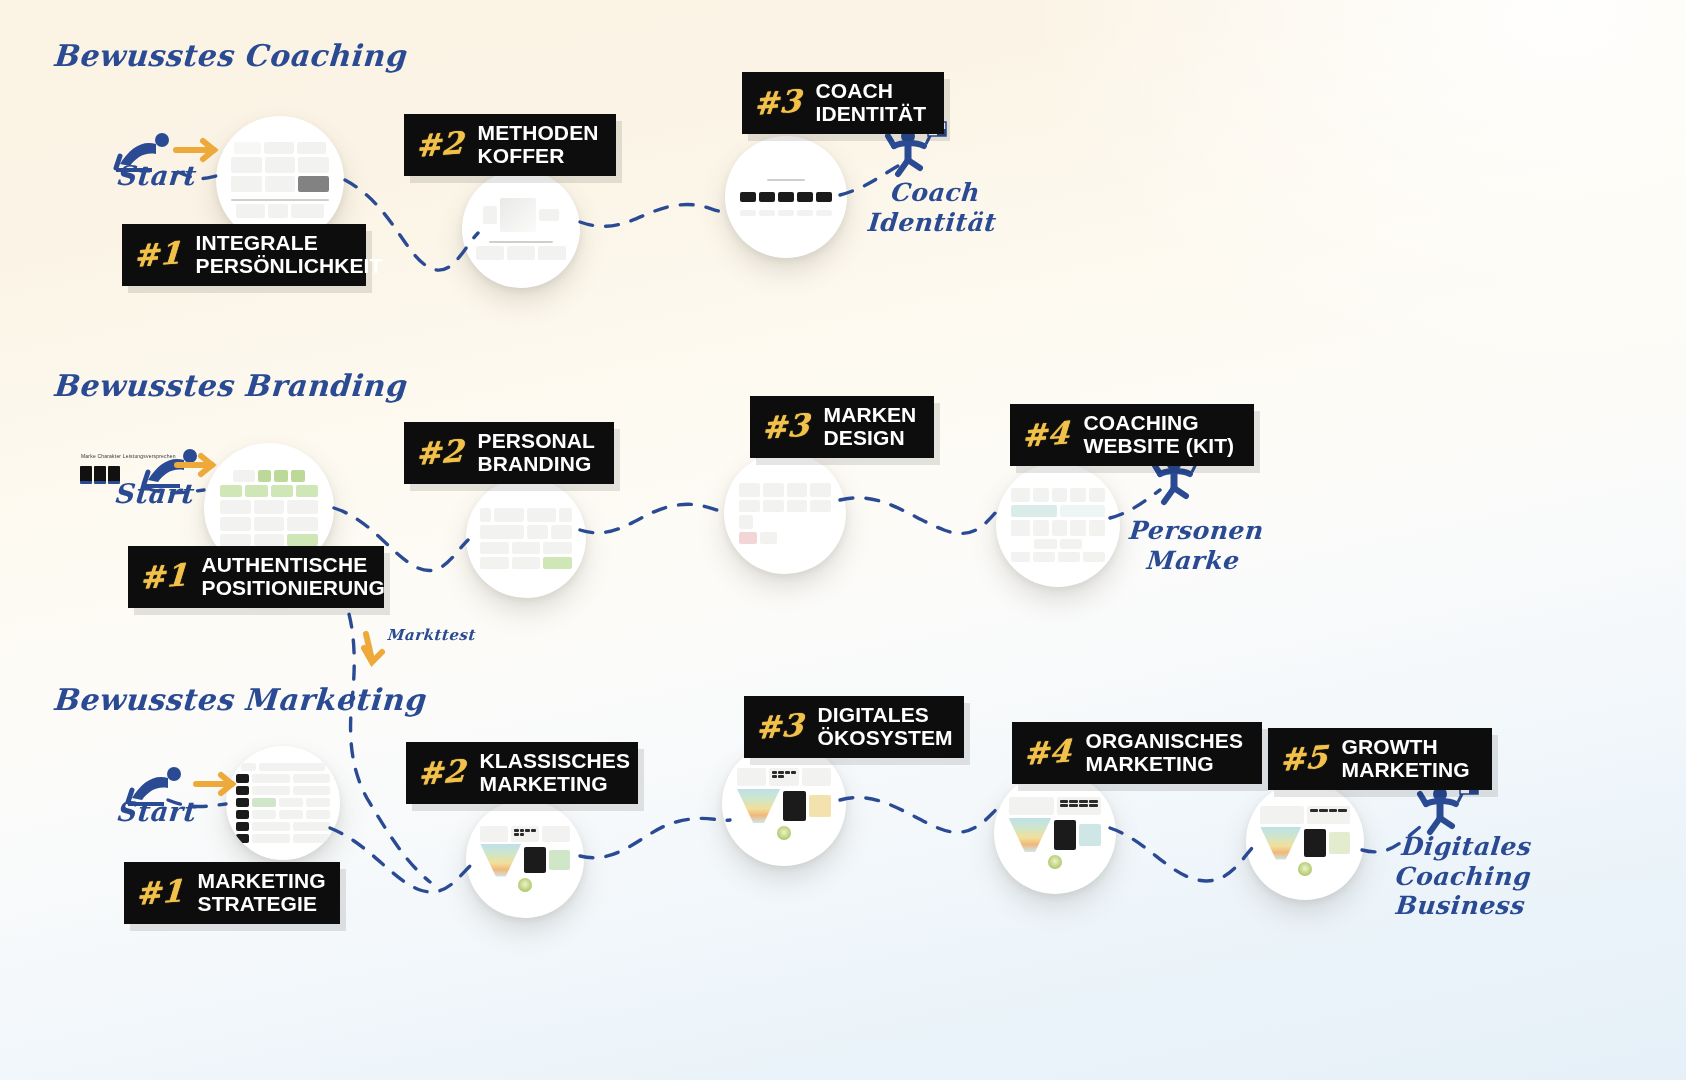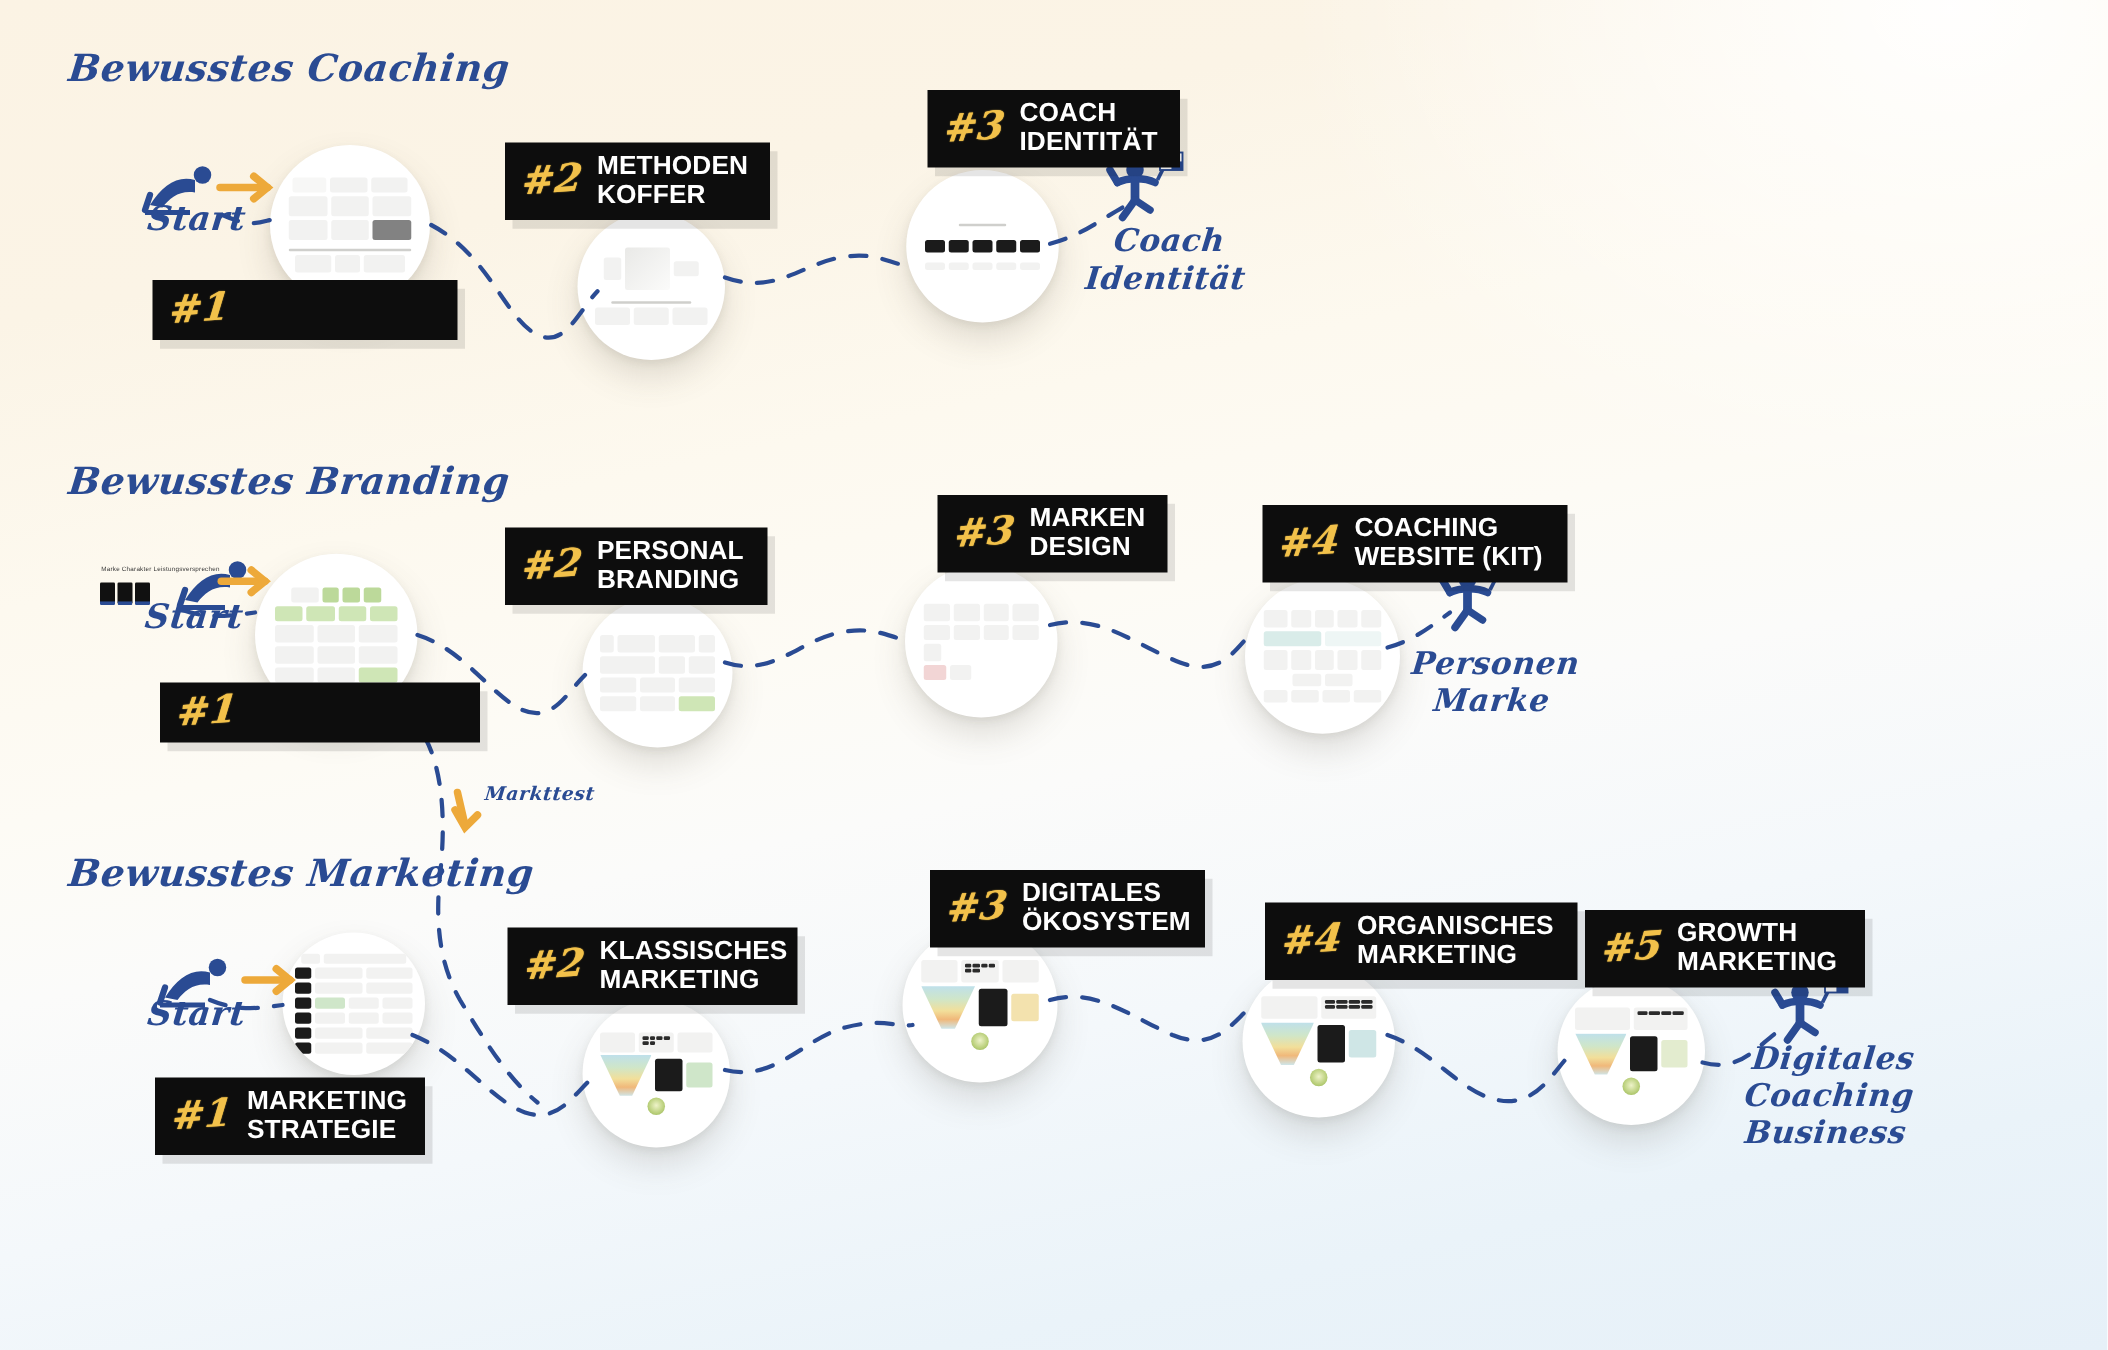--- a/index.html
+++ b/index.html
@@ -155,20 +155,22 @@
       <div class="line" style="margin-top:4px;"></div>
       <div class="trow" style="height:14px;">
           <div class="card" style="flex:0 0 30%"></div>
           <div class="card" style="flex:0 0 20%"></div>
           <div class="card" style="flex:0 0 34%"></div>
         </div>
     </div>
   </div>
   <div class="label" style="left:122px;top:224px;width:214px;">
     <span class="num">#1</span>
+    <span class="txt">INTEGRALE
+PERSÖNLICHKEIT</span>
   </div>
 
   <div class="node" style="left:462px;top:170px;width:118px;height:118px;">
     <div class="thumb">
       <div class="trow" style="height:34px;align-items:center;">
         <div class="card" style="flex:0 0 16%;height:18px"></div>
         <div class="card" style="flex:0 0 40%;height:34px;background:linear-gradient(135deg,#e9e9e7,#fbfbfa)"></div>
         <div class="card" style="flex:0 0 22%;height:12px"></div>
       </div>
       <div class="line" style="margin-top:6px;width:72%"></div>
@@ -275,20 +277,22 @@
         </div>
       <div class="trow" style="height:12px;">
           <div class="card"></div>
           <div class="card"></div>
           <div class="card" style="background:#cfe6b6"></div>
         </div>
     </div>
   </div>
   <div class="label" style="left:128px;top:546px;width:226px;">
     <span class="num">#1</span>
+    <span class="txt">AUTHENTISCHE
+POSITIONIERUNG</span>
   </div>
 
   <div class="node" style="left:466px;top:478px;width:120px;height:120px;">
     <div class="thumb">
       <div class="trow" style="height:14px;">
           <div class="card" style="flex:0 0 12%"></div>
           <div class="card"></div>
           <div class="card"></div>
           <div class="card" style="flex:0 0 14%"></div>
         </div>

